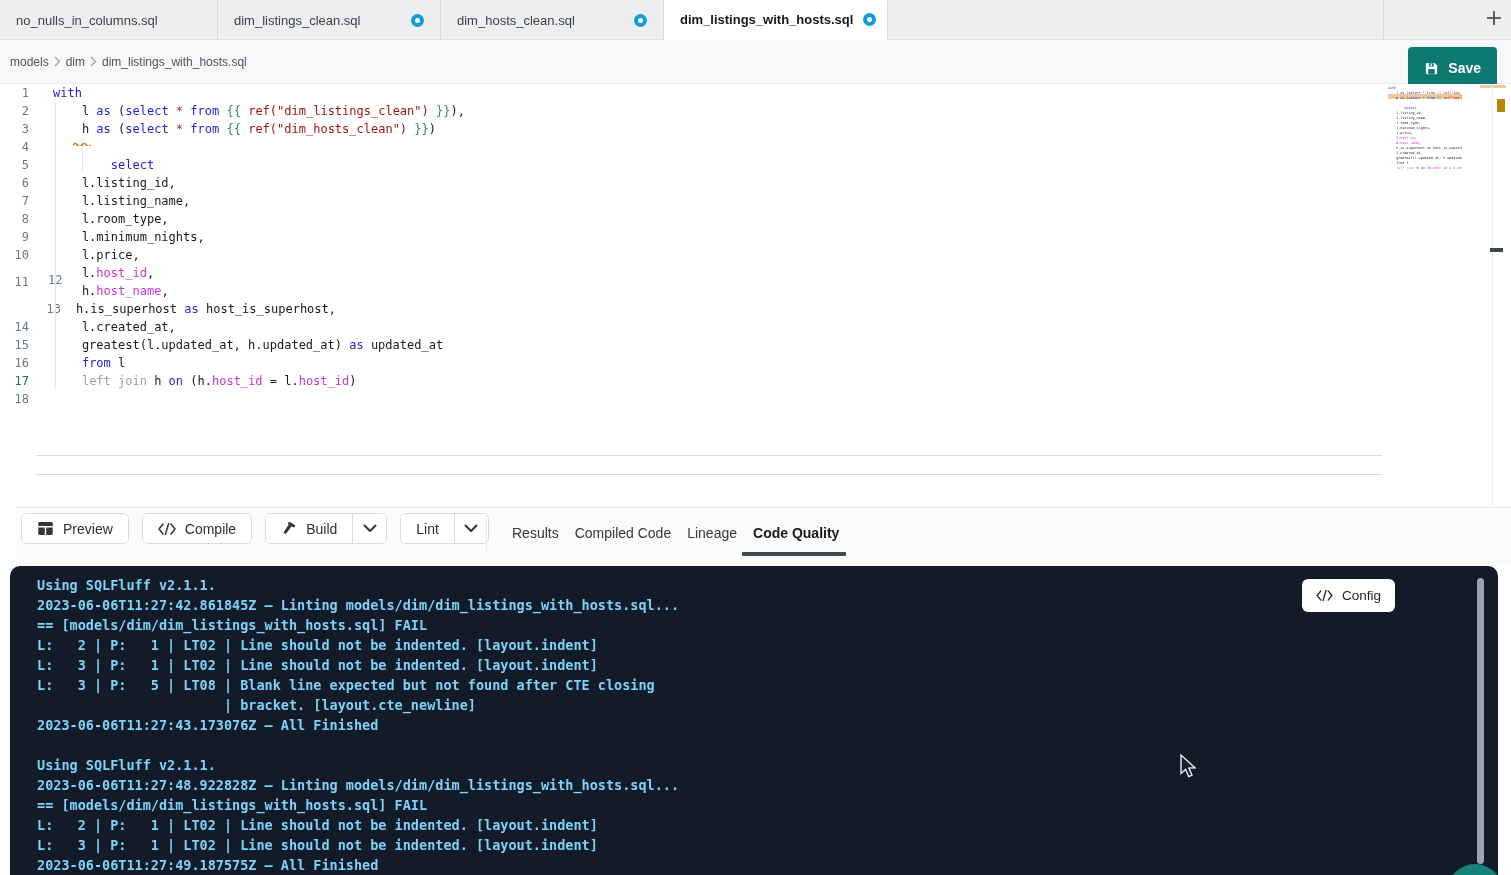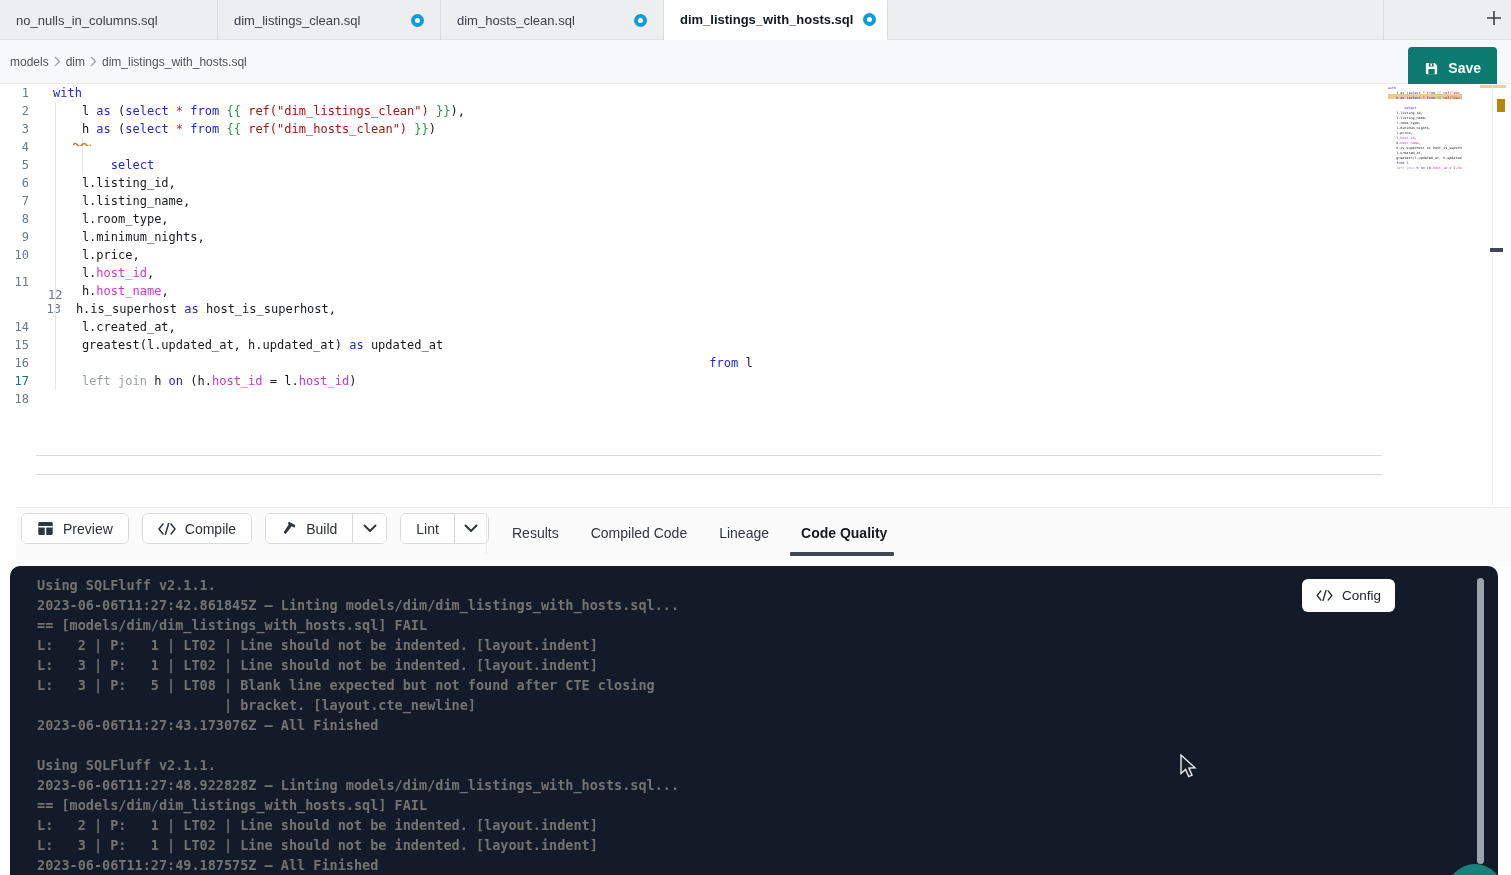--- a/index.html
+++ b/index.html
@@ -69,32 +69,32 @@
              background:#fbfbfc; border-top:1px solid #e8eaec; }
   .actions { position:absolute; left:5px; top:5px; display:flex; gap:13px; }
   .btn-group { display:flex; background:#fff; border:1px solid #d7dbdf; border-radius:6px;
                height:31px; overflow:hidden; }
   .tool-btn { display:flex; align-items:center; gap:9px; padding:0 15px; background:#fff;
               border:none; font-size:14px; color:#2b3136; font-weight:500; cursor:pointer;
               font-family:"Liberation Sans",sans-serif; }
   .drop-btn { display:flex; align-items:center; justify-content:center; width:34px;
               background:#fff; border:none; border-left:1px solid #d7dbdf; cursor:pointer; }
   .tool-divider { position:absolute; left:470px; top:5px; width:1px; height:41px; background:#e8eaec; }
-  .panel-tabs { position:absolute; left:496px; top:13px; display:flex; gap:32px; }
+  .panel-tabs { position:absolute; left:496px; top:13px; display:flex; gap:16px; }
   .panel-tab { position:relative; font-size:14px; color:#30373d; padding:4px 0 15px 0; cursor:pointer; }
   .panel-tab.active { color:#14191b; font-weight:700; }
   .panel-tab.active::after { content:""; position:absolute; left:-11px; right:-7px; bottom:0;
                              height:4px; background:#3f4954; border-radius:1px; }
 
   
   .terminal { position:absolute; left:10px; top:566px; width:1488px; height:309px;
               background:#131a28; border-radius:10px 10px 0 0; }
   .term-body { position:absolute; left:27px; top:9px; right:40px; bottom:0;
                font-family:"DejaVu Sans Mono", monospace; font-size:13.5px; line-height:20px;
-               font-weight:700; color:#737373; }
+               font-weight:700; color:#7dd3fc; }
   .term-line { white-space:pre; height:20px; }
   .config-btn { position:absolute; right:103px; top:13px; height:33px; padding:0 14px;
                 background:#fff; border:none; border-radius:6px; display:flex; align-items:center;
                 gap:9px; font-size:13.5px; color:#20262c; font-weight:500; cursor:pointer;
                 font-family:"Liberation Sans",sans-serif; }
   .term-scrollbar { position:absolute; right:14px; top:12px; width:7px; height:286px;
                     background:#9ca3ad; border-radius:4px; }
   .chat-bubble { position:absolute; left:1447px; top:864px; width:56px; height:56px;
                  border-radius:50%; background:#15837a; z-index:6; }
   .mouse-cursor { position:absolute; left:1178px; top:753px; z-index:9; pointer-events:none; }
@@ -167,21 +167,21 @@
         <div class="gutter-num" style="top: 18px;">2</div>
         <div class="gutter-num" style="top: 36px;">3</div>
         <div class="gutter-num" style="top: 54px;">4</div>
         <div class="gutter-num" style="top: 72px;">5</div>
         <div class="gutter-num" style="top: 90px;">6</div>
         <div class="gutter-num" style="top: 108px;">7</div>
         <div class="gutter-num" style="top: 126px;">8</div>
         <div class="gutter-num" style="top: 144px;">9</div>
         <div class="gutter-num" style="top: 162px;">10</div>
         <div class="gutter-num" style="top: 180px; margin-top: 9px;">11</div>
-        <div class="gutter-num" style="top: 202px; padding-left: 48px;">12</div>
+        <div class="gutter-num" style="top: 187px; padding-left: 48px;">12</div>
         <div class="gutter-num" style="top: 216px; margin-left: 32px;">13</div>
         <div class="gutter-num" style="top: 234px;">14</div>
         <div class="gutter-num" style="top: 252px;">15</div>
         <div class="gutter-num" style="top: 270px;">16</div>
         <div class="gutter-num cur" style="top: 288px;">17</div>
         <div class="gutter-num" style="top: 306px;">18</div>
       </div>
     <div id="codelines">
         <div class="code-line" style="top: 0px;"><span class="tok-kw">with</span></div>
         <div class="code-line" style="top: 18px;"><span class="tok-df">    l </span><span class="tok-kw">as</span><span class="tok-df"> (</span><span class="tok-kw">select</span><span class="tok-df"> </span><span class="tok-op">*</span><span class="tok-df"> </span><span class="tok-kw">from</span><span class="tok-df"> </span><span class="tok-jj">{{</span><span class="tok-df"> </span><span class="tok-st">ref("dim_listings_clean")</span><span class="tok-df"> </span><span class="tok-jj">}}</span><span class="tok-df">),</span></div>
@@ -191,21 +191,21 @@
         <div class="code-line" style="top: 90px;"><span class="tok-df">    l.listing_id,</span></div>
         <div class="code-line" style="top: 108px;"><span class="tok-df">    l.listing_name,</span></div>
         <div class="code-line" style="top: 126px;"><span class="tok-df">    l.room_type,</span></div>
         <div class="code-line" style="top: 144px;"><span class="tok-df">    l.minimum_nights,</span></div>
         <div class="code-line" style="top: 162px;"><span class="tok-df">    l.price,</span></div>
         <div class="code-line" style="top: 180px;"><span class="tok-df">    l.</span><span class="tok-mg">host_id</span><span class="tok-df">,</span></div>
         <div class="code-line" style="top: 198px;"><span class="tok-df">    h.</span><span class="tok-mg">host_name</span><span class="tok-df">,</span></div>
         <div class="code-line" style="top: 216px; padding-left: 47px;"><span class="tok-df">    h.is_superhost </span><span class="tok-kw">as</span><span class="tok-df"> host_is_superhost,</span></div>
         <div class="code-line" style="top: 234px;"><span class="tok-df">    l.created_at,</span></div>
         <div class="code-line" style="top: 252px;"><span class="tok-df">    greatest(l.updated_at, h.updated_at) </span><span class="tok-kw">as</span><span class="tok-df"> updated_at</span></div>
-        <div class="code-line" style="top: 270px; text-align: center;"><span class="tok-df">    </span><span class="tok-kw">from</span><span class="tok-df"> l</span></div>
+        <div class="code-line" style="top: 270px;"><span class="tok-df">    </span><span class="tok-kw">from</span><span class="tok-df"> l</span></div>
         <div class="code-line" style="top: 288px;"><span class="tok-df">    </span><span class="tok-gr">left join </span><span class="tok-df">h </span><span class="tok-kw">on</span><span class="tok-df"> (h.</span><span class="tok-mg">host_id</span><span class="tok-df"> = l.</span><span class="tok-mg">host_id</span><span class="tok-df">)</span></div>
         <div class="code-line" style="top: 306px;"></div>
       </div>
     <div class="squiggle" style="left:73px; top:49px;">
       <svg width="18" height="4" viewBox="0 0 18 4">
           <path d="M0 3 Q2.25 0 4.5 3 T9 3 T13.5 3 T18 3" fill="none" stroke="#d9730d" stroke-width="1.4"></path>
         </svg>
     </div>
     <div class="minimap" id="minimap">
         <div class="mm-line"><span class="tok-kw">with</span></div>

